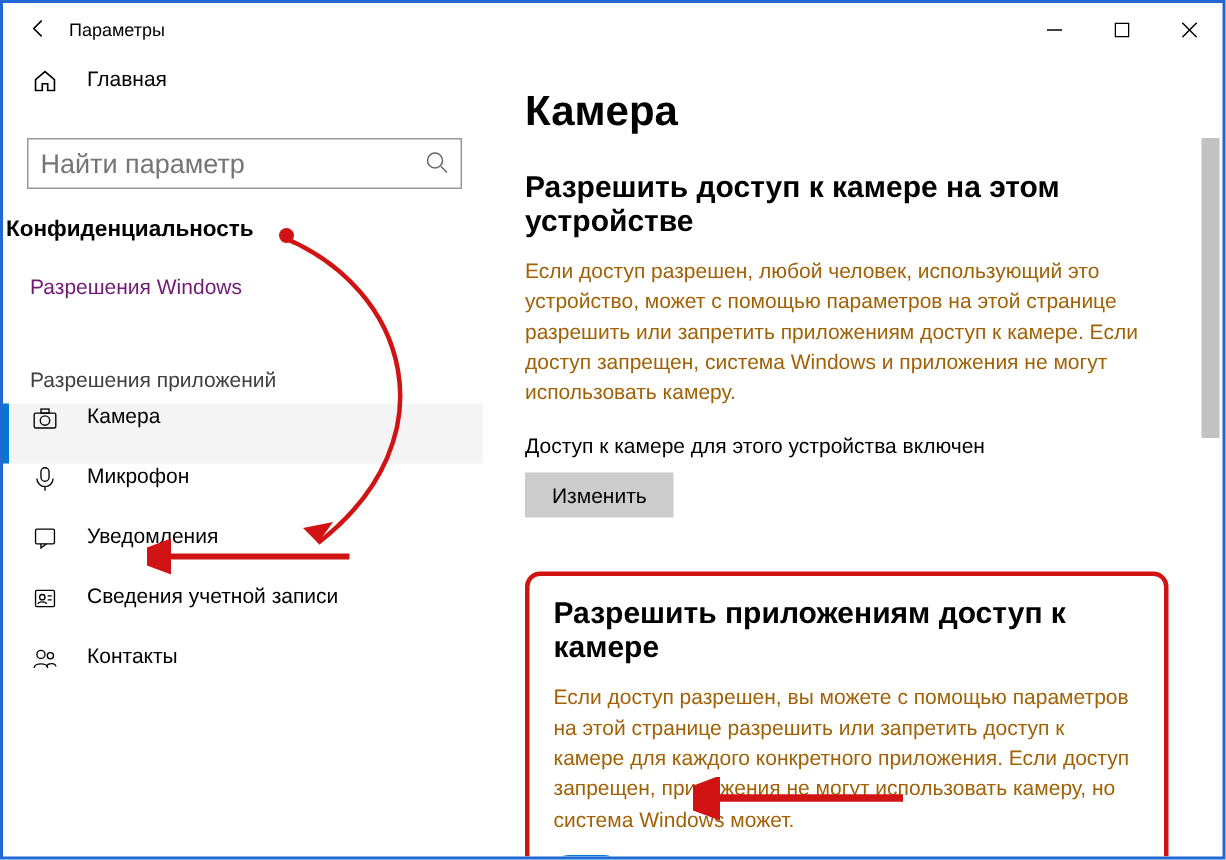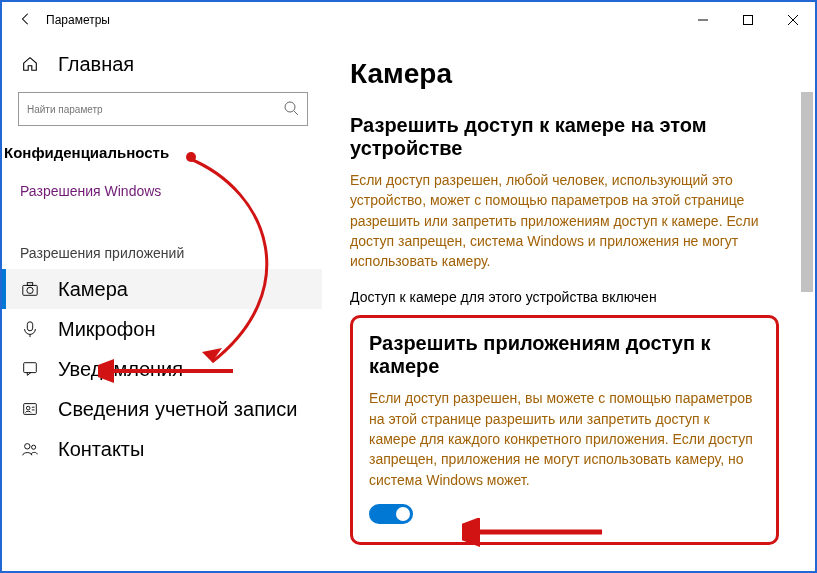--- a/index.html
+++ b/index.html
@@ -26,39 +26,38 @@
   .winctrl { margin-left: auto; display: flex; }
   .winctrl div { width: 45px; height: 28px; display:flex; align-items:center; justify-content:center; }
   .container { display: flex; height: calc(100% - 36px); }
   .sidebar {
     width: 320px;
     padding: 6px 0 0 0;
     flex-shrink: 0;
   }
   .home-row, .nav-item {
     display: flex;
-    align-items: center;
     height: 40px;
     padding-left: 18px;
     cursor: pointer;
-    font-size: 20px;
+    font-size: 14px;
   }
   .nav-item.selected { border-left: 4px solid #0078d4; padding-left: 14px; background:#f4f4f4;}
   .icon { width: 20px; height: 20px; margin-right: 18px; display:flex; align-items:center; justify-content:center; flex-shrink:0;}
   .searchbox {
     margin: 8px 14px 14px 16px;
     width: 290px;
     height: 34px;
     border: 1px solid #999;
     display: flex;
     align-items: center;
     padding: 0 8px;
     position: relative;
   }
-  .searchbox input { border:none; outline:none; flex:1; font-size:10px; background:transparent;}
+  .searchbox input { border:none; outline:none; flex:1; font-size:18px; background:transparent;}
   .group-header {
     padding: 4px 18px 10px 2px;
     font-weight: 600;
     font-size: 15px;
   }
   .sub-header {
     padding: 12px 18px 8px 18px;
     color: #404040;
     font-size: 14px;
   }
@@ -212,20 +211,21 @@
 
   </div>
 
   <div class="content">
     <div class="scrollbar-faux"></div>
     <h1>Камера</h1>
 
     <h2>Разрешить доступ к камере на этом устройстве</h2>
     <div class="desc">Если доступ разрешен, любой человек, использующий это устройство, может с помощью параметров на этой странице разрешить или запретить приложениям доступ к камере. Если доступ запрещен, система Windows и приложения не могут использовать камеру.</div>
     <div class="status-line">Доступ к камере для этого устройства включен</div>
+    <button class="btn">Изменить</button>
 
     <div class="section2">
       <h2>Разрешить приложениям доступ к камере</h2>
       <div class="desc" style="margin-bottom:6px;">Если доступ разрешен, вы можете с помощью параметров на этой странице разрешить или запретить доступ к камере для каждого конкретного приложения. Если доступ запрещен, приложения не могут использовать камеру, но система Windows может.</div>
       <div class="toggle-row">
         <div class="toggle"></div>
 
       </div>
     </div>
   </div>

